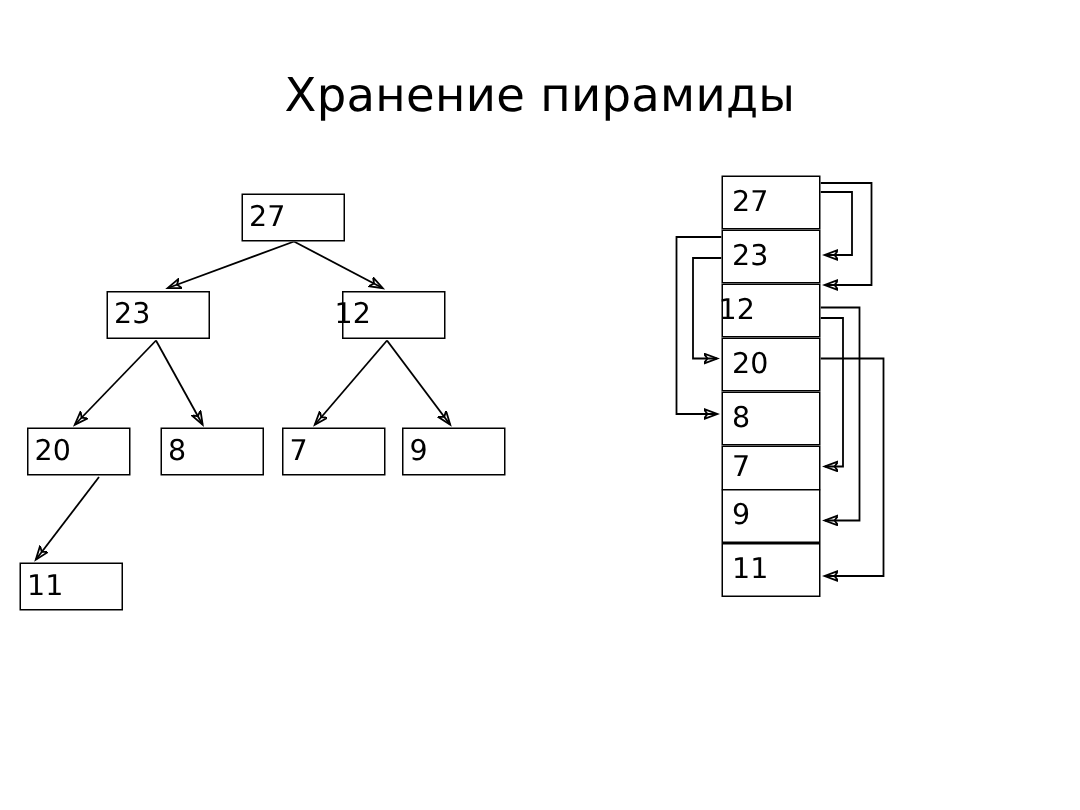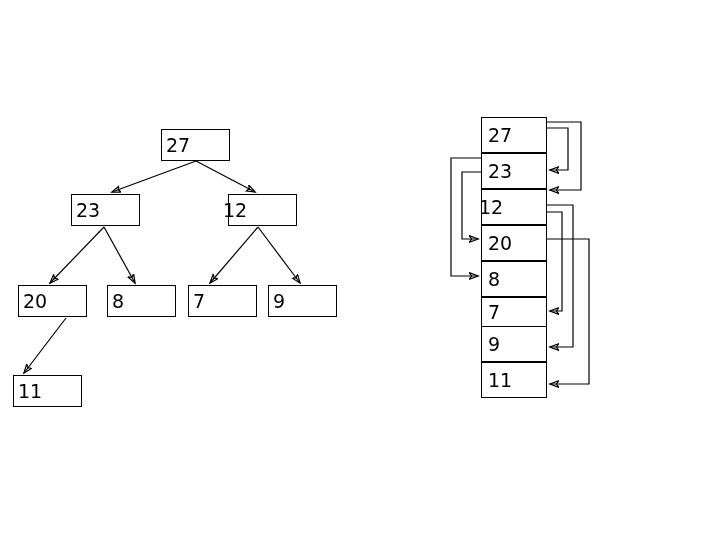--- a/index.html
+++ b/index.html
@@ -78,20 +78,21 @@
   svg.edges line, svg.edges polyline, svg.edges path {
     stroke: #000000;
     fill: none;
   }
 </style>
 </head>
 <body>
 
 <div id="slide">
 
+  <div id="title">Хранение пирамиды</div>
 
   <svg class="edges" viewBox="0 0 720 540" xmlns="http://www.w3.org/2000/svg">
     <defs>
       <marker id="arw" markerWidth="9" markerHeight="9" refX="7.4" refY="3.1" orient="auto" markerUnits="strokeWidth">
         <path d="M0,0.3 L7.6,3.1 L0,5.9 L2.1,3.1 Z" fill="#000000"></path>
       </marker>
     </defs>
 
     <line x1="196" y1="161" x2="112" y2="192" stroke-width="1.2" marker-end="url(#arw)"></line>
 

